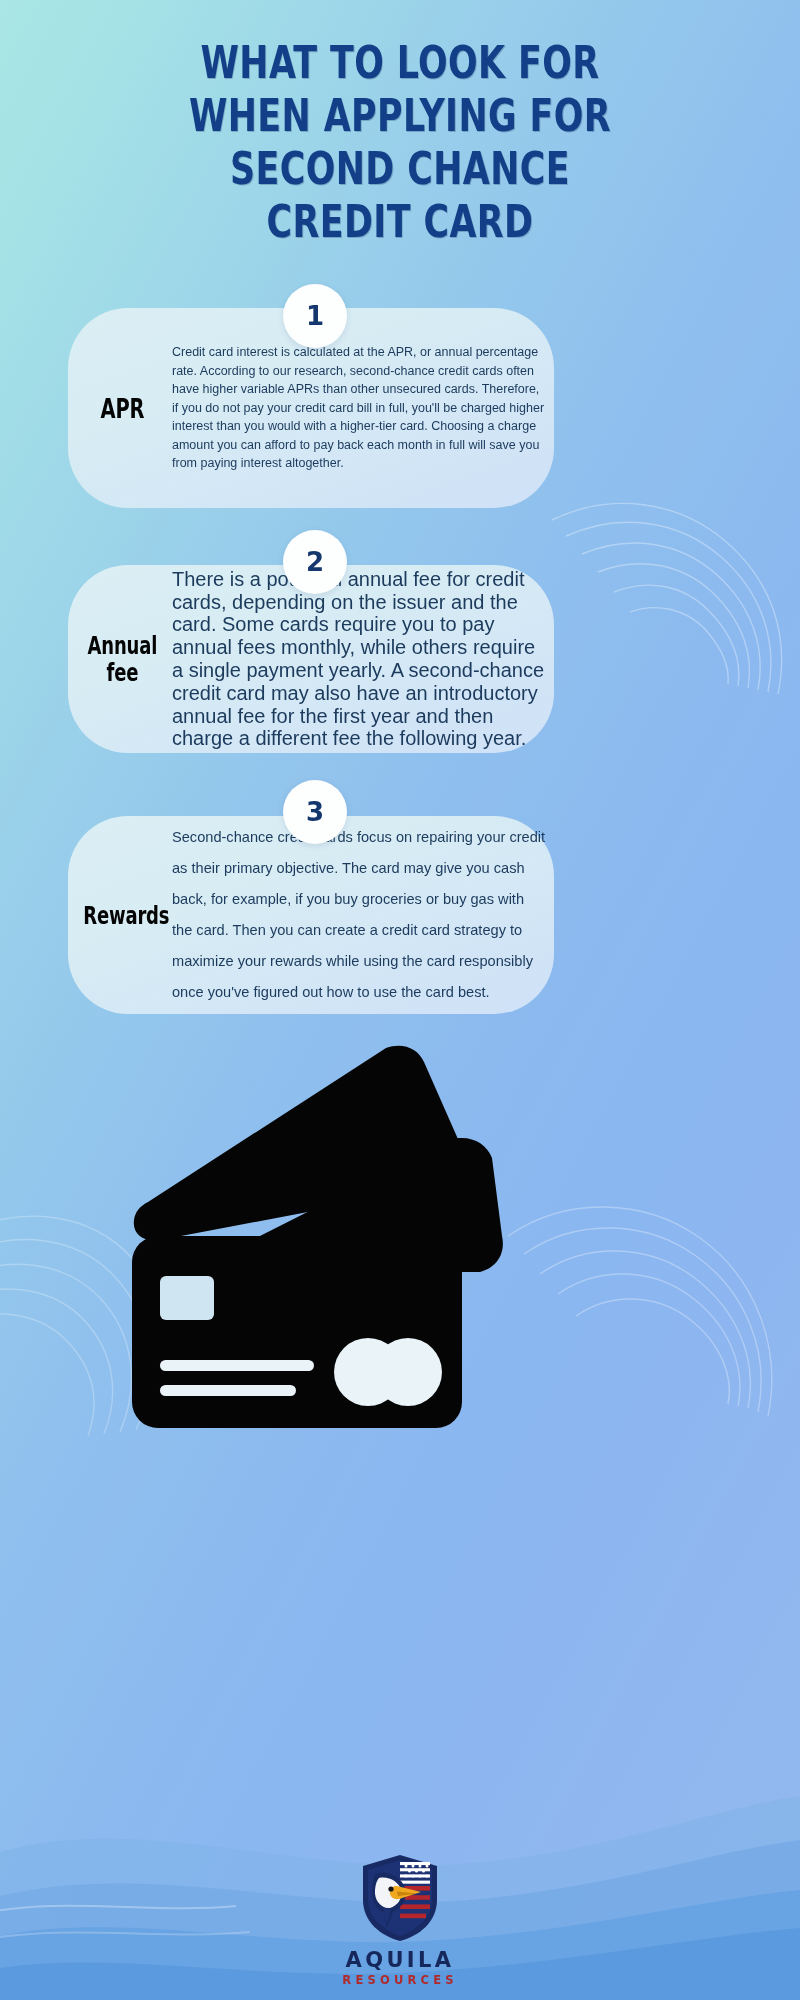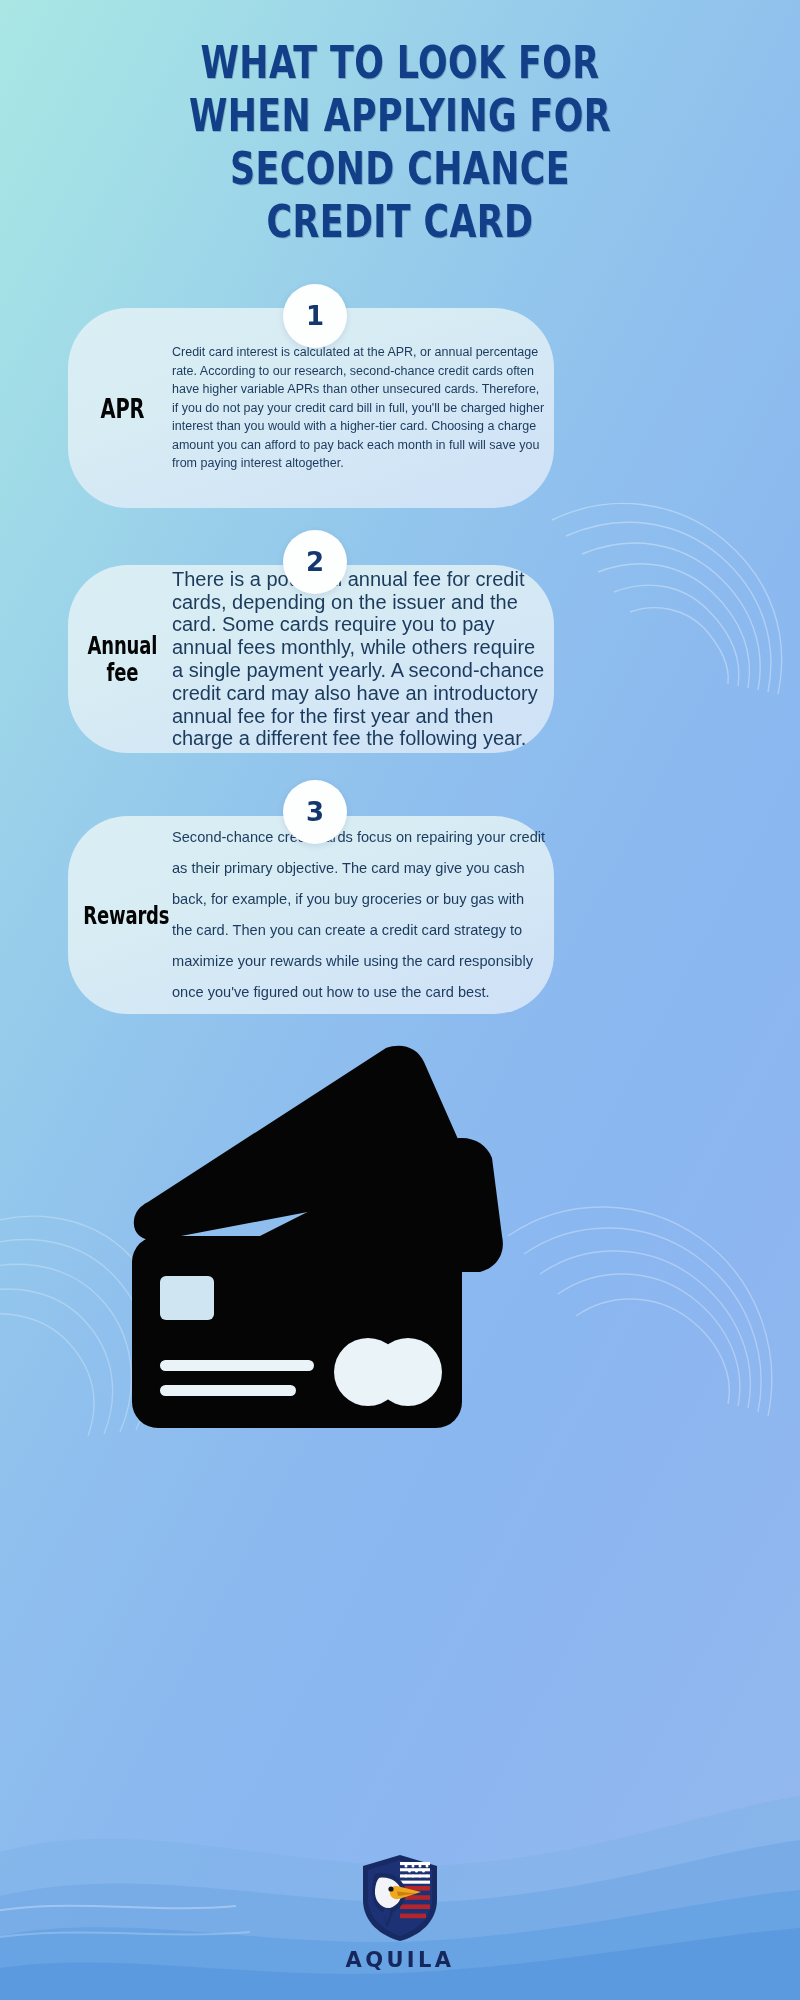--- a/index.html
+++ b/index.html
@@ -252,13 +252,14 @@
     <path d="M18 22 C 30 18, 44 24, 48 36 C 51 46, 45 56, 36 60 L 30 76 L 26 60
              C 16 56, 12 40, 18 22 Z" fill="#182a63"></path>
     <path d="M22 26 C 32 24, 42 30, 44 38 C 46 47, 40 54, 33 56 C 24 57, 17 48, 18 38
              C 18.5 32, 20 28, 22 26 Z" fill="#f2f4f8"></path>
     <path d="M40 34 L64 40 L42 47 C 36 48, 32 44, 33 39 C 34 35, 37 33.5, 40 34 Z" fill="#f0a81e"></path>
     <path d="M40 39.5 L60 41.4 L41 44 Z" fill="#c8820d"></path>
     <circle cx="34" cy="37" r="2.6" fill="#141414"></circle>
     <path d="M28 56 L34 58 L30 72 L26 60 Z" fill="#1d3275"></path>
   </svg>
   <div id="logo-name">AQUILA</div>
+  <div id="logo-sub">RESOURCES</div>
 </div>
 
 </body></html>

